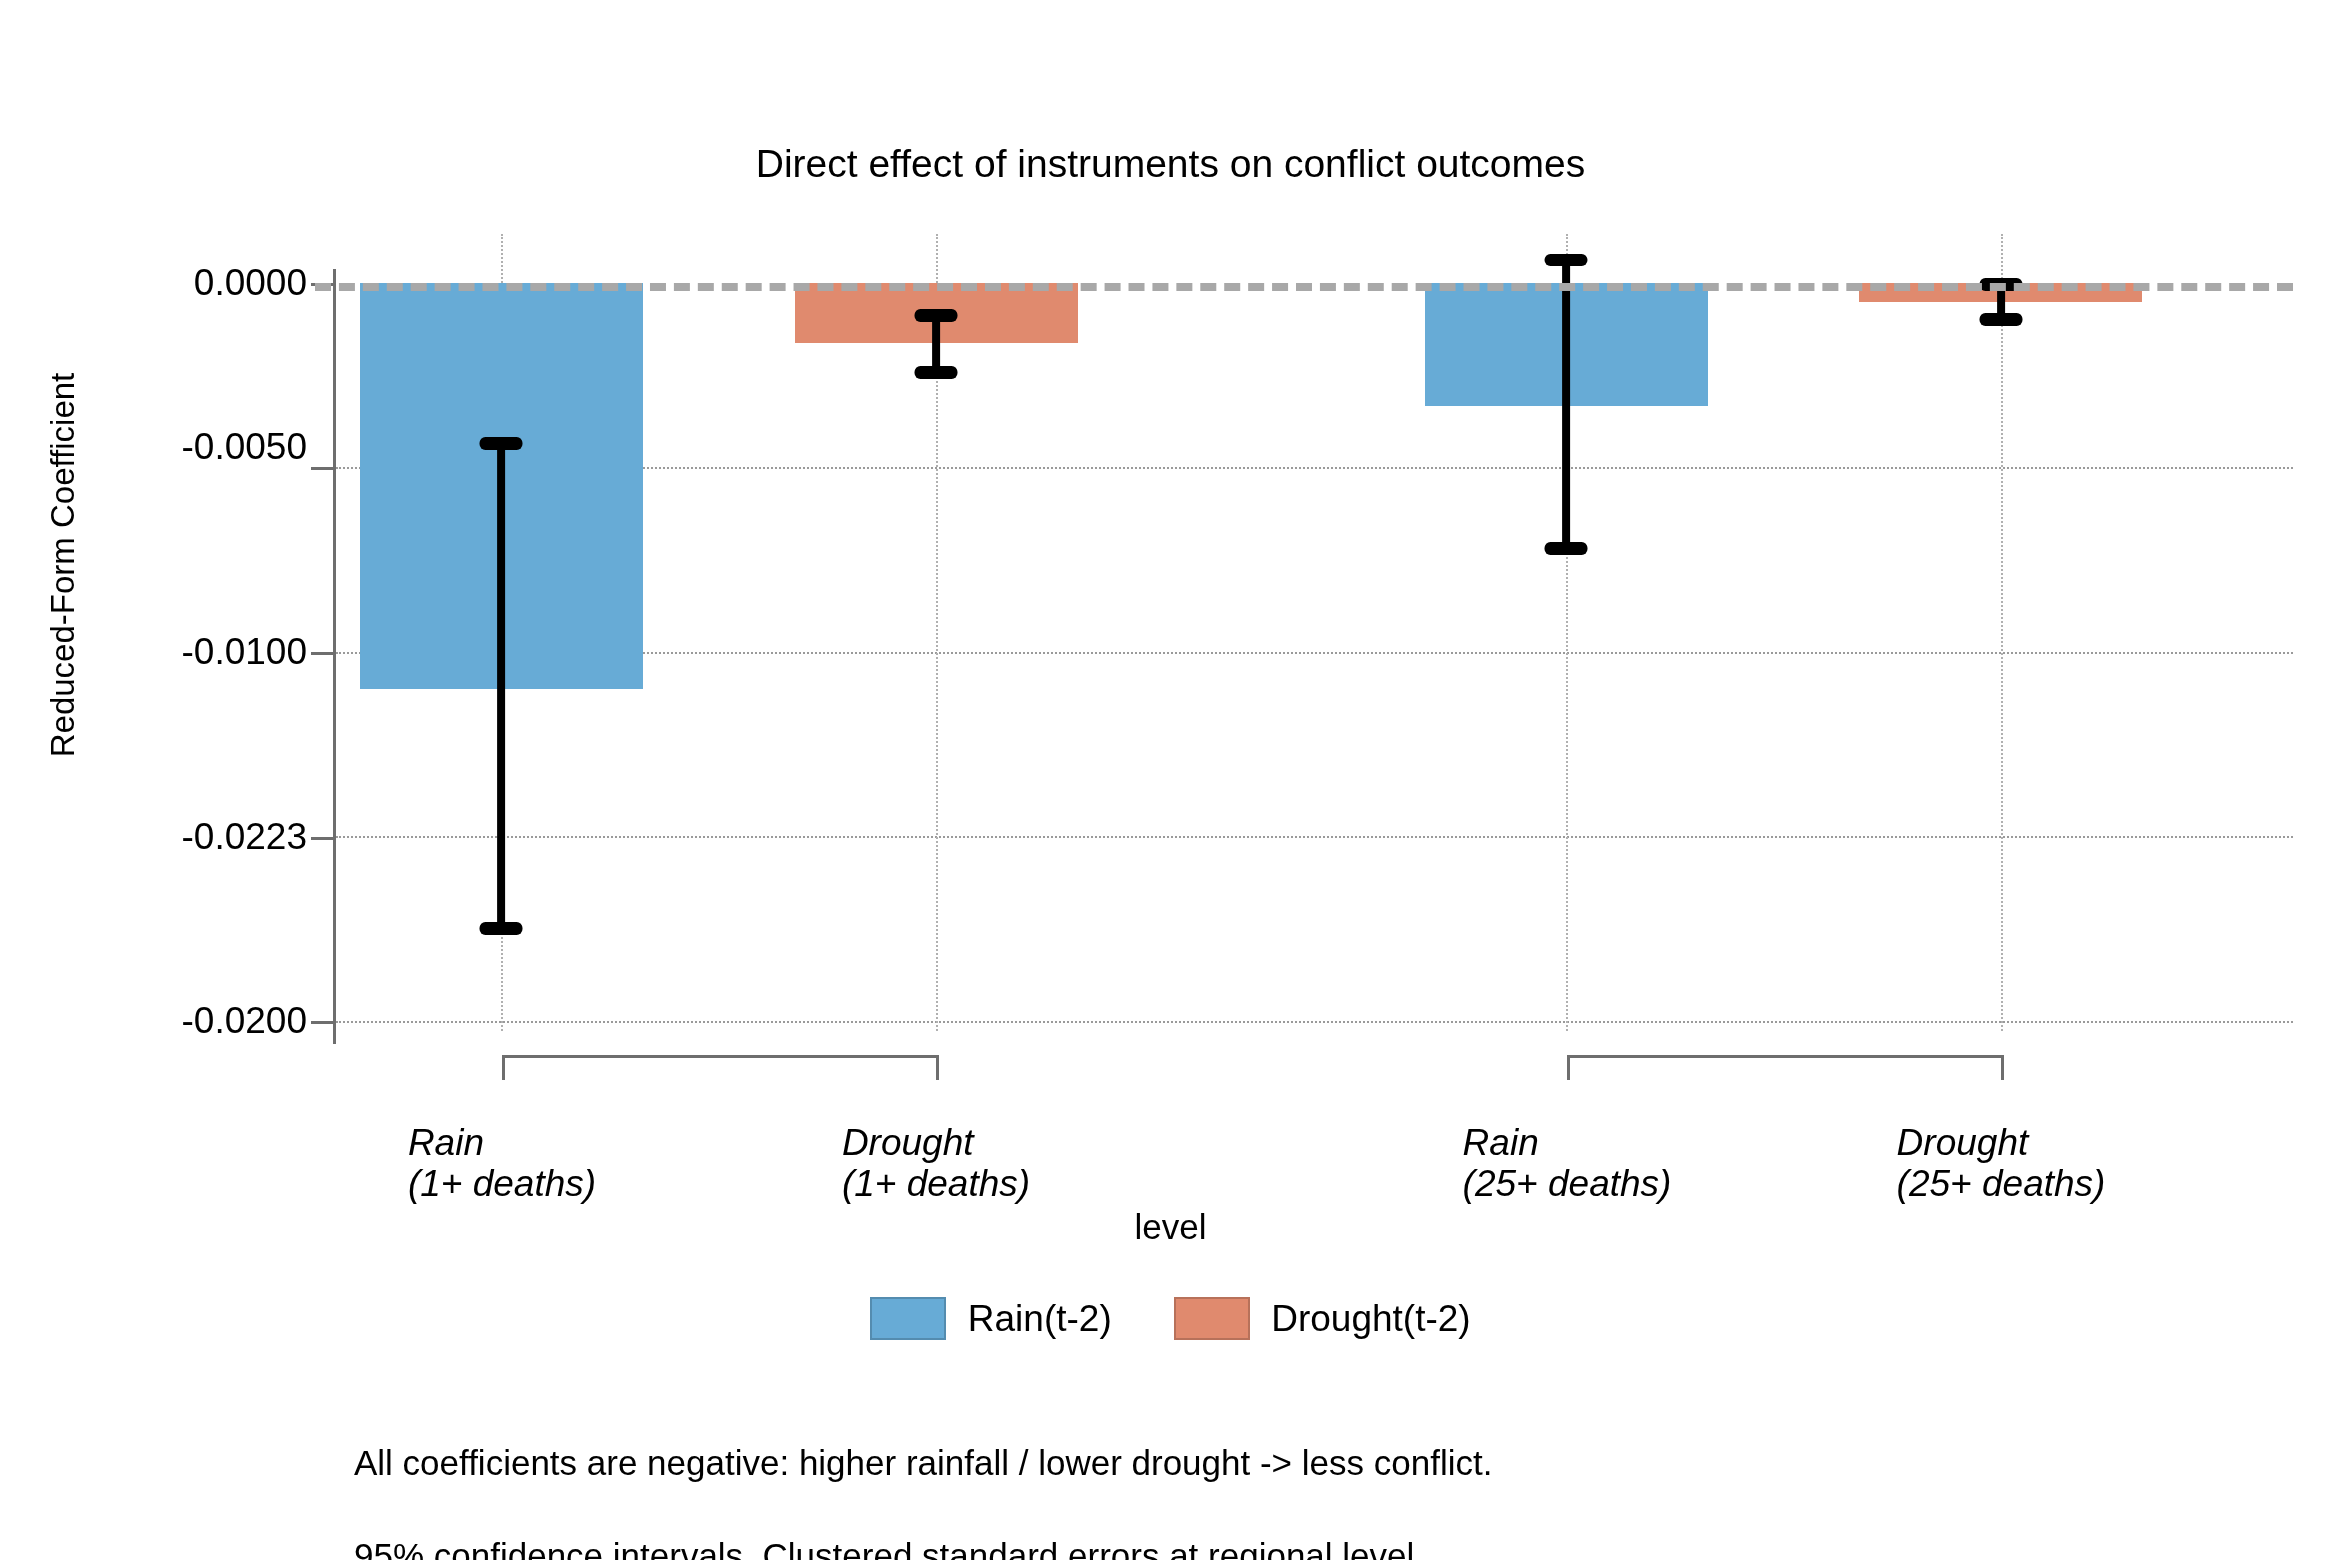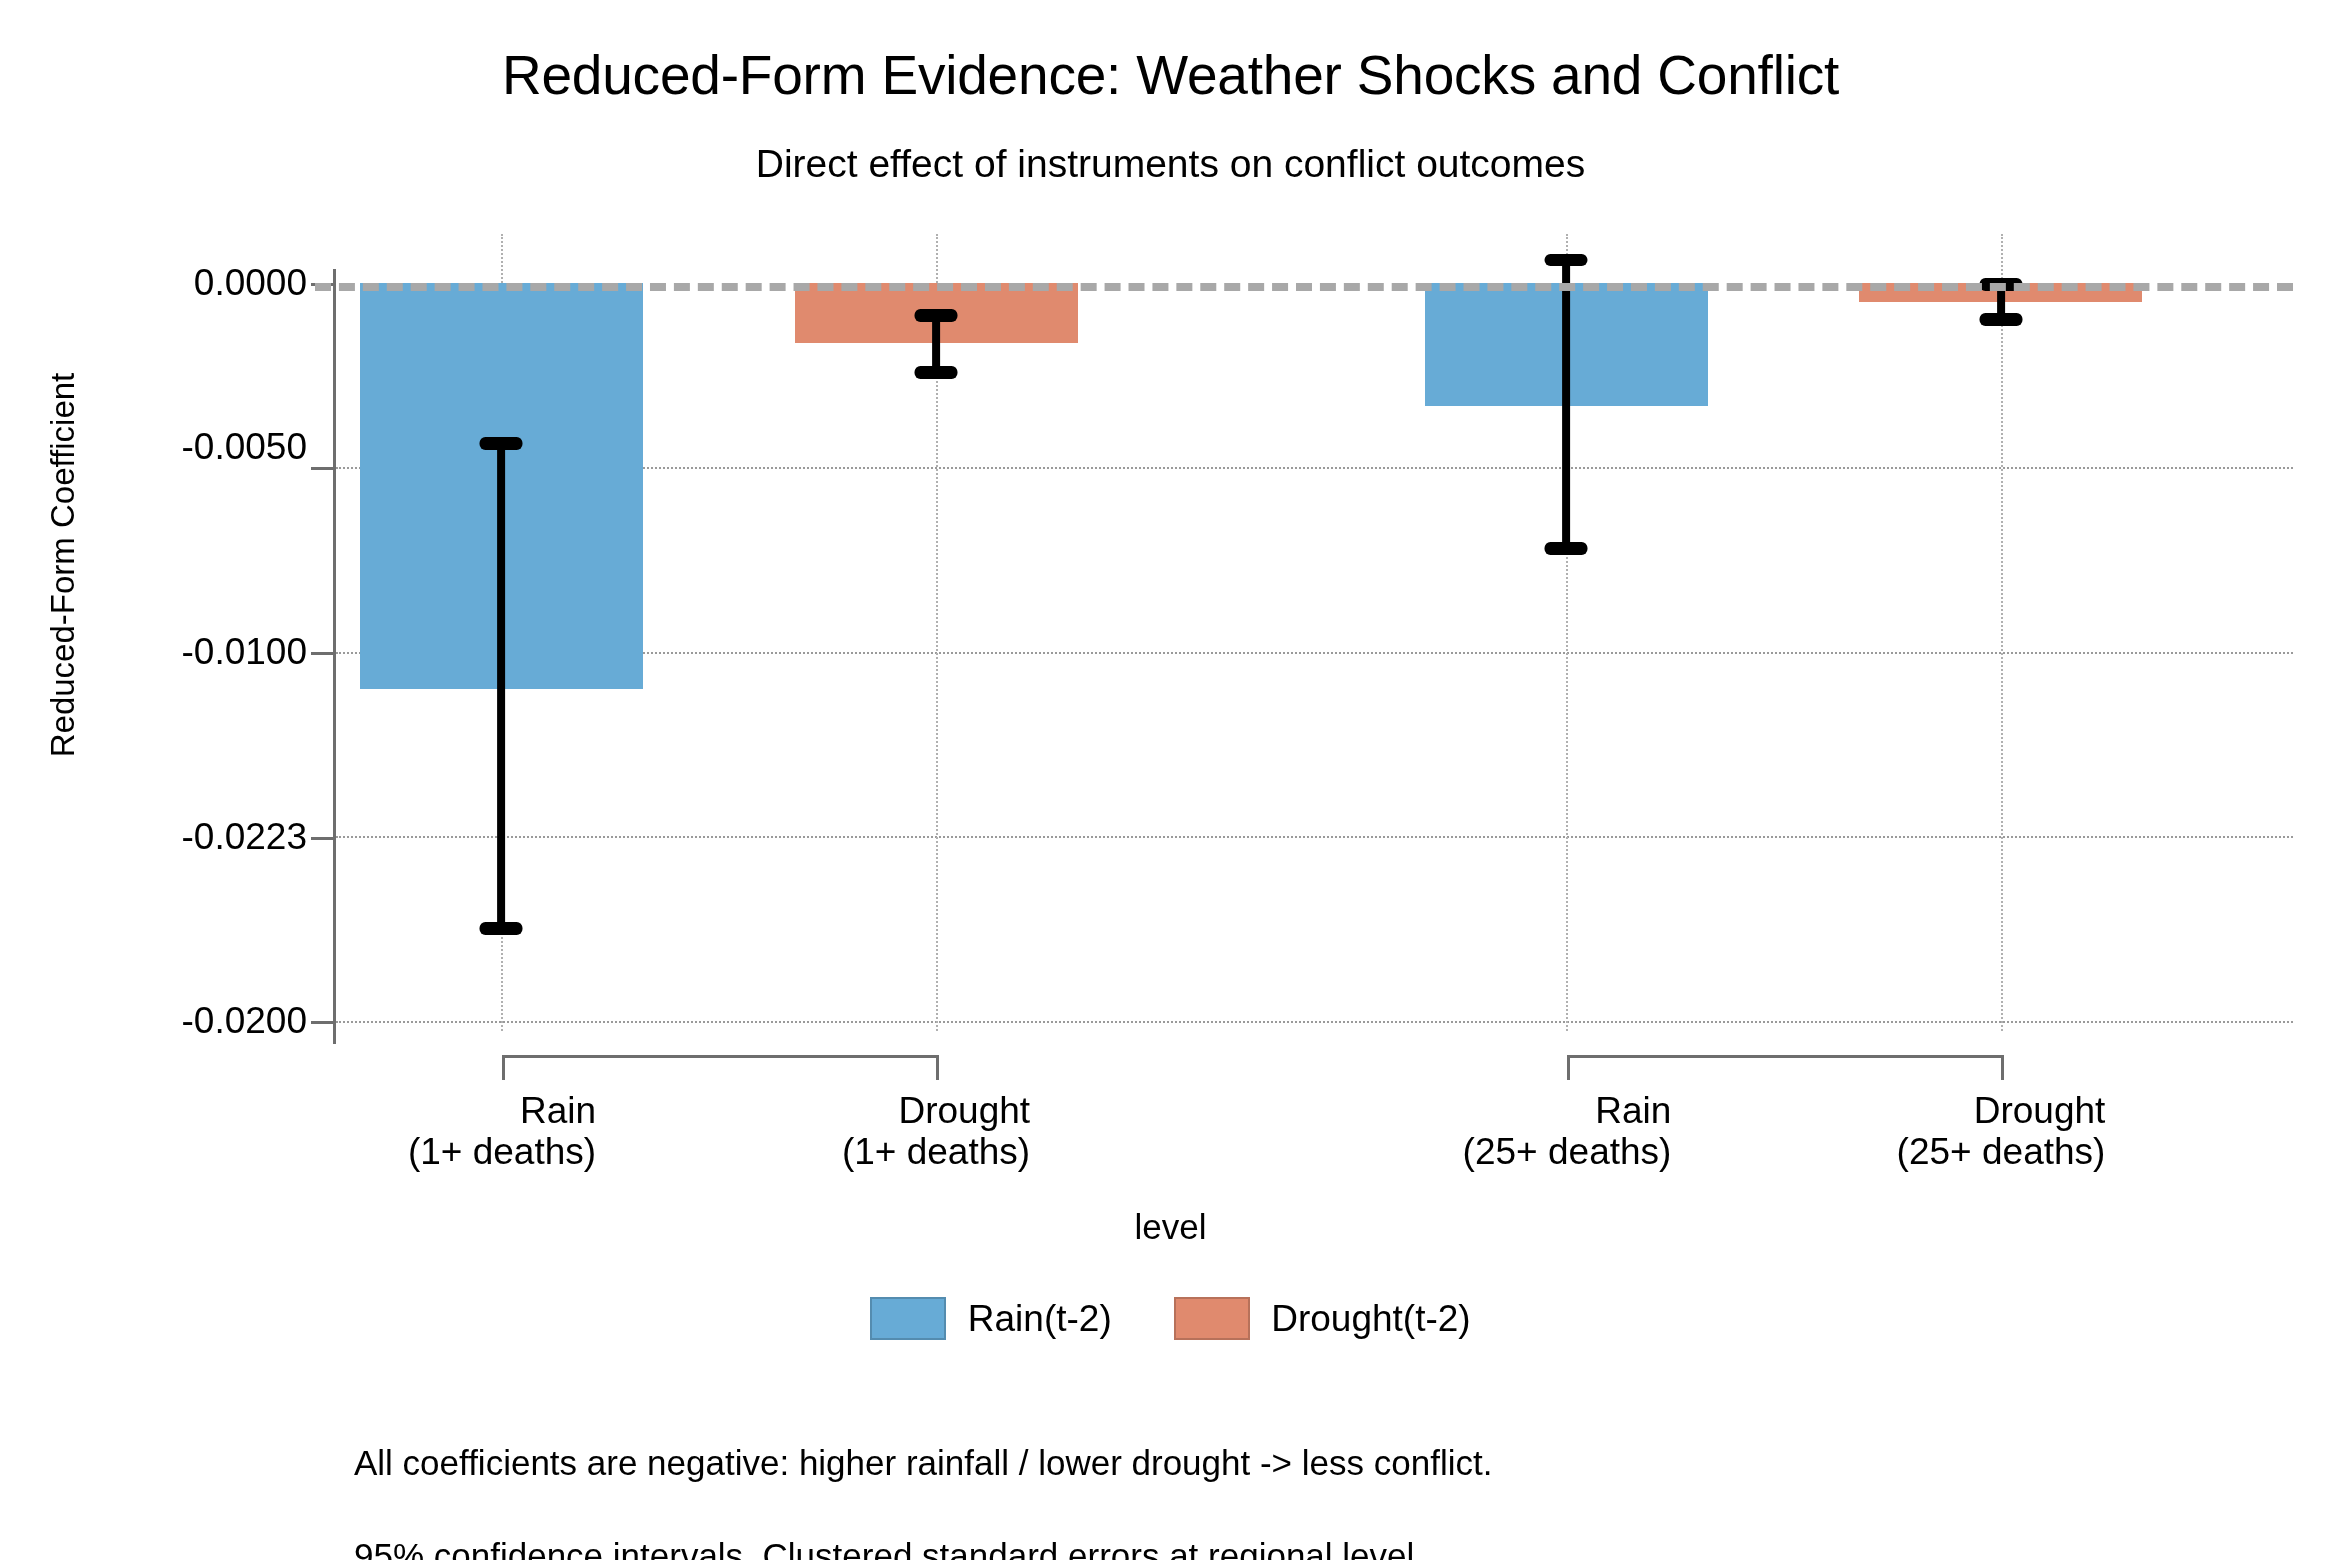--- a/index.html
+++ b/index.html
@@ -125,26 +125,27 @@
   }
   .xtickmark {
     position: absolute;
     width: 0;
     height: 25px;
     border-left: 3.9px solid #6e6e6e;
     top: 1055px;
   }
   .xticklabel {
     position: absolute;
-    top: 1090px;
-    text-align: right;
+    top: 1122px;
+    text-align: left;
     font-size: 37px;
     line-height: 1.12;
     transform: translateX(-50%);
     white-space: nowrap;
+    font-style: italic;
   }
   .xaxistitle {
     position: absolute;
     left: 0; right: 0;
     top: 1207px;
     text-align: center;
     font-size: 35px;
   }
 
   
@@ -178,21 +179,20 @@
     line-height: 1.33;
     white-space: pre-line;
   }
   .foot-line { display: block; }
 </style>
 </head>
 <body>
 
 <div id="figure">
 
-  <div class="title">Reduced-Form Evidence: Weather Shocks and Conflict</div>
   <div class="subtitle">Direct effect of instruments on conflict outcomes</div>
 
   <div class="yaxis"></div>
   <div class="ylabel">Reduced-Form Coefficient</div>
   <div id="yticks">
       <div class="ytick" style="top: 283px;"></div>
       <div class="yticklabel" style="top: 283px;">0.0000</div>
       <div class="ytick" style="top: 467px;"></div>
       <div class="yticklabel" style="top: 447px;">-0.0050</div>
       <div class="ytick" style="top: 652px;"></div>

